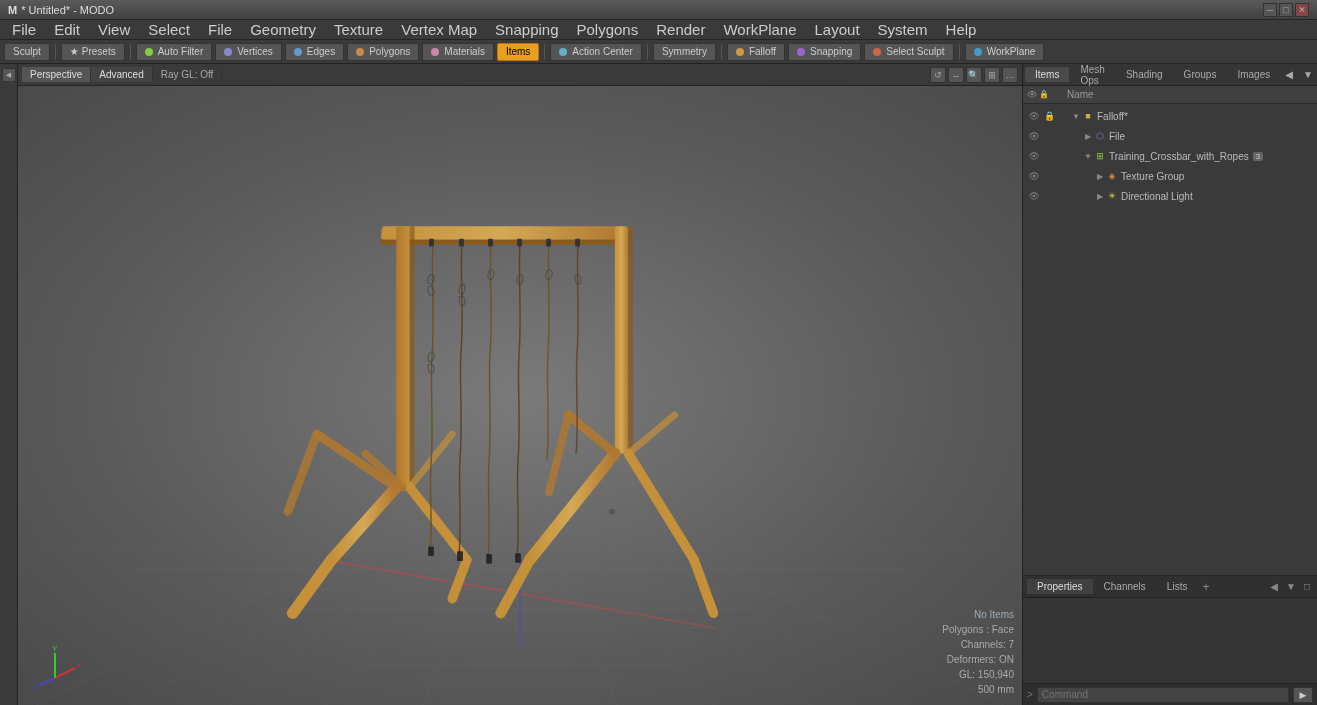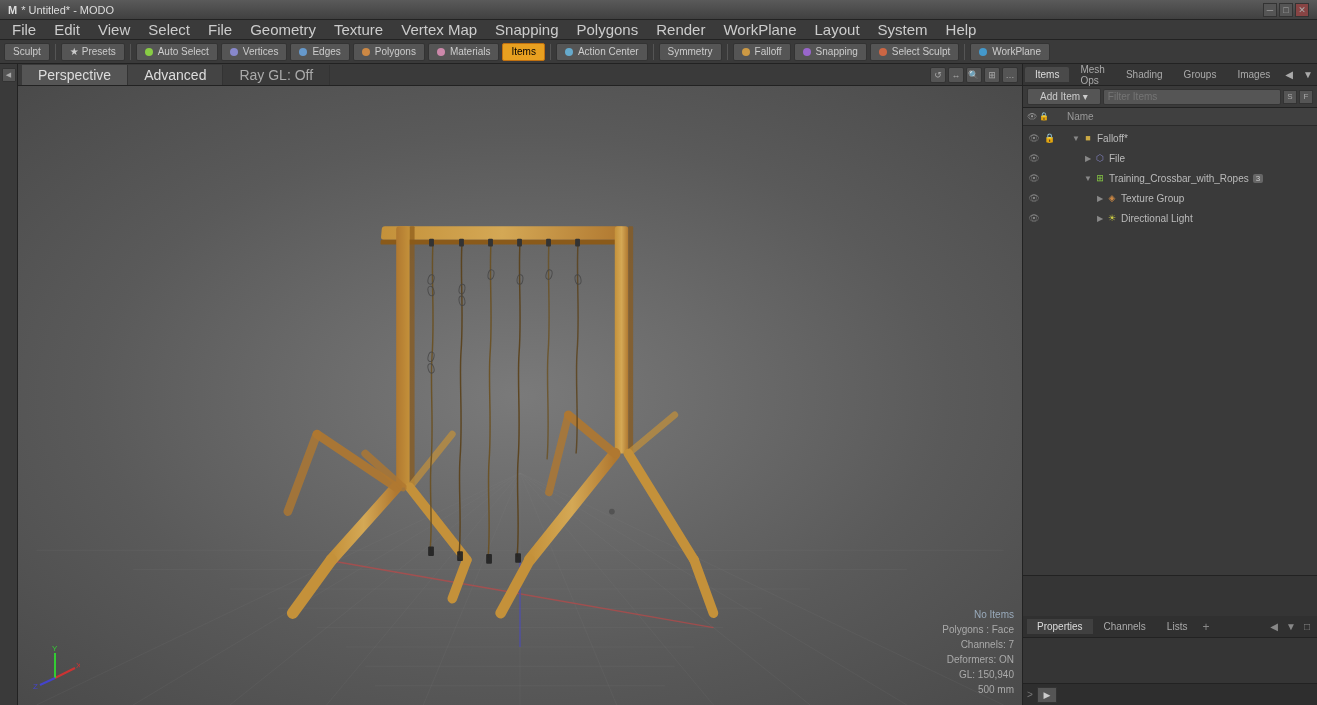--- a/index.html
+++ b/index.html
@@ -112,22 +112,22 @@
     #viewport-header {
       height: 22px;
       background: #3a3a3a;
       display: flex;
       align-items: center;
       padding: 0 4px;
       border-bottom: 1px solid #222;
       gap: 0;
     }
     .vp-tab {
-      padding: 2px 16px;
-      font-size: 14px;
+      padding: 2px 8px;
+      font-size: 10px;
       color: #aaa;
       cursor: pointer;
       border-right: 1px solid #333;
     }
     .vp-tab.active { background: #555; color: #ddd; }
     #viewport-controls-right {
       margin-left: auto;
       display: flex; gap: 2px; align-items: center;
     }
     .vp-ctrl-btn {
@@ -290,21 +290,20 @@
       flex-direction: column;
     }
     #bottom-tabs {
       height: 22px;
       background: #303030;
       display: flex;
       align-items: center;
       padding: 0 4px;
       gap: 1px;
       border-bottom: 1px solid #222;
-      margin-top: 40px;
     }
     .btab {
       padding: 2px 10px;
       font-size: 10px;
       color: #aaa;
       cursor: pointer;
     }
     .btab.active { background: #404040; color: #ddd; }
     .btab-plus { margin-left: 4px; font-size: 12px; color: #888; cursor: pointer; }
     .btab-controls { margin-left: auto; display: flex; gap: 2px; }
@@ -368,21 +367,21 @@
 <div id="toolbar">
   <div class="toolbar-btn">Sculpt</div>
   <div class="toolbar-sep"></div>
   <div class="toolbar-btn">
     <span>★</span>
     <span>Presets</span>
   </div>
   <div class="toolbar-sep"></div>
   <div class="toolbar-btn">
     <span class="toolbar-dot" style="background:#88cc44;"></span>
-    <span>Auto Select</span>
+    <span>Auto Filter</span>
   </div>
   <div class="toolbar-btn">
     <span class="toolbar-dot" style="background:#8888cc;"></span>
     <span>Vertices</span>
   </div>
   <div class="toolbar-btn">
     <span class="toolbar-dot" style="background:#6699cc;"></span>
     <span>Edges</span>
   </div>
   <div class="toolbar-btn">
@@ -603,29 +602,20 @@
       <div class="rtab">Shading</div>
       <div class="rtab">Groups</div>
       <div class="rtab">Images</div>
       <div class="rtab-controls">
         <div class="rtab-btn">◀</div>
         <div class="rtab-btn">▼</div>
 
       </div>
     </div>
 
-    <div id="right-toolbar">
-      <div class="rt-btn" style="flex:none; padding: 2px 12px;">
-        <span>Add Item</span>
-        <span> ▾</span>
-      </div>
-      <input class="filter-input" type="text" placeholder="Filter Items" style="">
-      <div style="width:14px;height:14px;background:#555;border:1px solid #333;display:flex;align-items:center;justify-content:center;font-size:8px;color:#aaa;cursor:pointer;">S</div>
-      <div style="width:14px;height:14px;background:#555;border:1px solid #333;display:flex;align-items:center;justify-content:center;font-size:8px;color:#aaa;cursor:pointer;">F</div>
-    </div>
 
     <div class="tree-header">
       <div style="width:40px;display:flex;gap:2px;">
         <span style="font-size:8px;">👁</span>
         <span style="font-size:8px;">🔒</span>
       </div>
       <span>Name</span>
     </div>
 
     <div id="scene-tree">
@@ -693,18 +683,19 @@
           <div class="btab-ctrl-btn">◀</div>
           <div class="btab-ctrl-btn">▼</div>
           <div class="btab-ctrl-btn">□</div>
         </div>
       </div>
 
       <div style="flex:1;background:#353535;"></div>
 
       <div style="height:22px;background:#2e2e2e;border-top:1px solid #222;display:flex;align-items:center;padding:0 4px;gap:4px;">
         <span style="font-size:10px;color:#777;">&gt;</span>
+        <input class="cmd-input" type="text" placeholder="Command" style="">
         <div class="cmd-btn">▶</div>
       </div>
     </div>
   </div>
 
 </div>
 
 </body></html>

